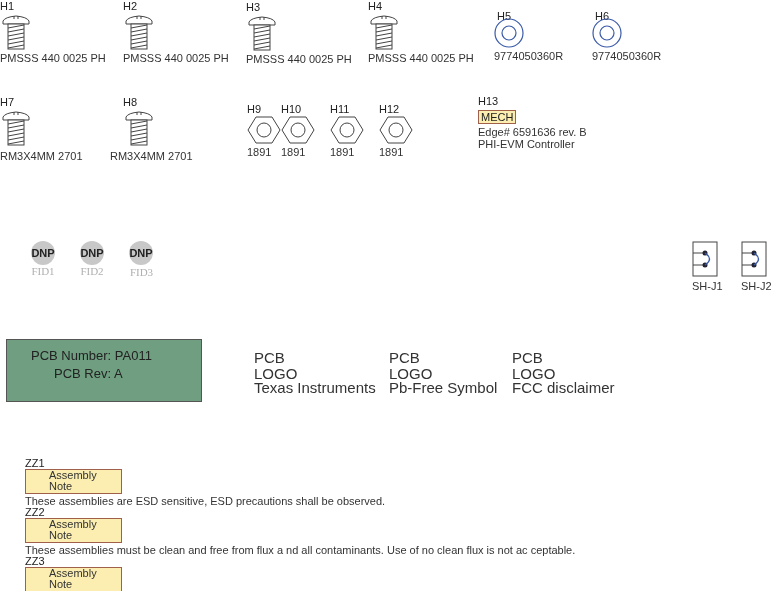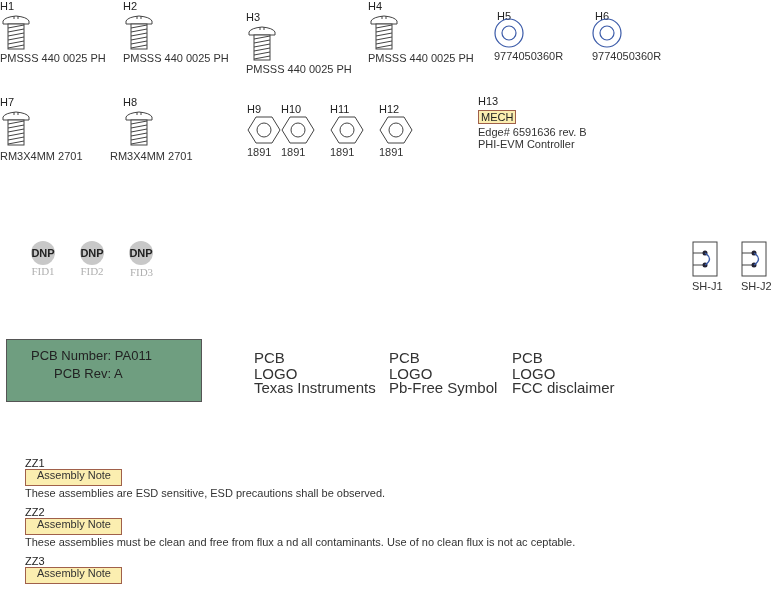--- a/index.html
+++ b/index.html
@@ -11,22 +11,22 @@
     .serif-gray { font-family:"Liberation Serif", serif; font-size:11px; color:#b0b0b0; line-height:12px; }
     .dnp { width:24px; height:24px; border-radius:50%; background:#c8c8c8;
            display:flex; align-items:center; justify-content:center;
            font-size:11px; font-weight:bold; color:#222; }
     .mech { background:#fbeeb0; border:1px solid #a0604a; font-size:11px; line-height:12px; padding:0 2px; color:#222; }
     .pcbinfo { left:6px; top:339px; width:196px; height:63px; background:#6f9e80;
                border:1px solid #555; box-sizing:border-box; }
     .pcbinfo .l { position:absolute; font-size:13px; color:#222; white-space:nowrap; }
     .logo-big { font-size:15px; line-height:16px; color:#333; }
     .logo-sub { font-size:15px; color:#333; line-height:12px; white-space:nowrap; }
-    .note-tag { background:#fbeeb0; border:1px solid #a0604a; width:97px; height:17px;
-                font-size:11px; line-height:11px; color:#333; box-sizing:border-box; padding-left:11px; }
+    .note-tag { background:#fbeeb0; border:1px solid #a0604a; width:97px; height:25px;
+                font-size:11px; line-height:11px; color:#333; box-sizing:border-box; padding-left:23px; }
     .note-text { font-size:11px; color:#333; white-space:nowrap; line-height:12px; }
   </style>
 </head>
 <body>
 
 <svg width="0" height="0" style="position:absolute">
   <defs>
     <g id="screw-sym">
       <path d="M3 12 L3 9 Q5 5 16 4 Q27 5 29 9 L29 12 Z" fill="#fff" stroke="#444" stroke-width="1"></path>
       <line x1="14" y1="4" x2="14" y2="7" stroke="#444"></line>
@@ -61,21 +61,21 @@
   <div class="part">PMSSS 440 0025 PH</div>
 </div>
 <div class="abs" style="left:123px;top:0;">
   <div class="ref">H2</div>
   <svg width="32" height="40" style="display:block">
       <use href="#screw-sym"></use>
     </svg>
   <div class="part">PMSSS 440 0025 PH</div>
 </div>
 <div class="abs" style="left:246px;top:0;">
-  <div class="ref" style="margin-top:11px">H3</div>
+  <div class="ref" style="margin-top:1px">H3</div>
   <svg width="32" height="40" style="display:block">
       <use href="#screw-sym"></use>
     </svg>
   <div class="part">PMSSS 440 0025 PH</div>
 </div>
 <div class="abs" style="left:368px;top:0;">
   <div class="ref">H4</div>
   <svg width="32" height="40" style="display:block">
       <use href="#screw-sym"></use>
     </svg>

